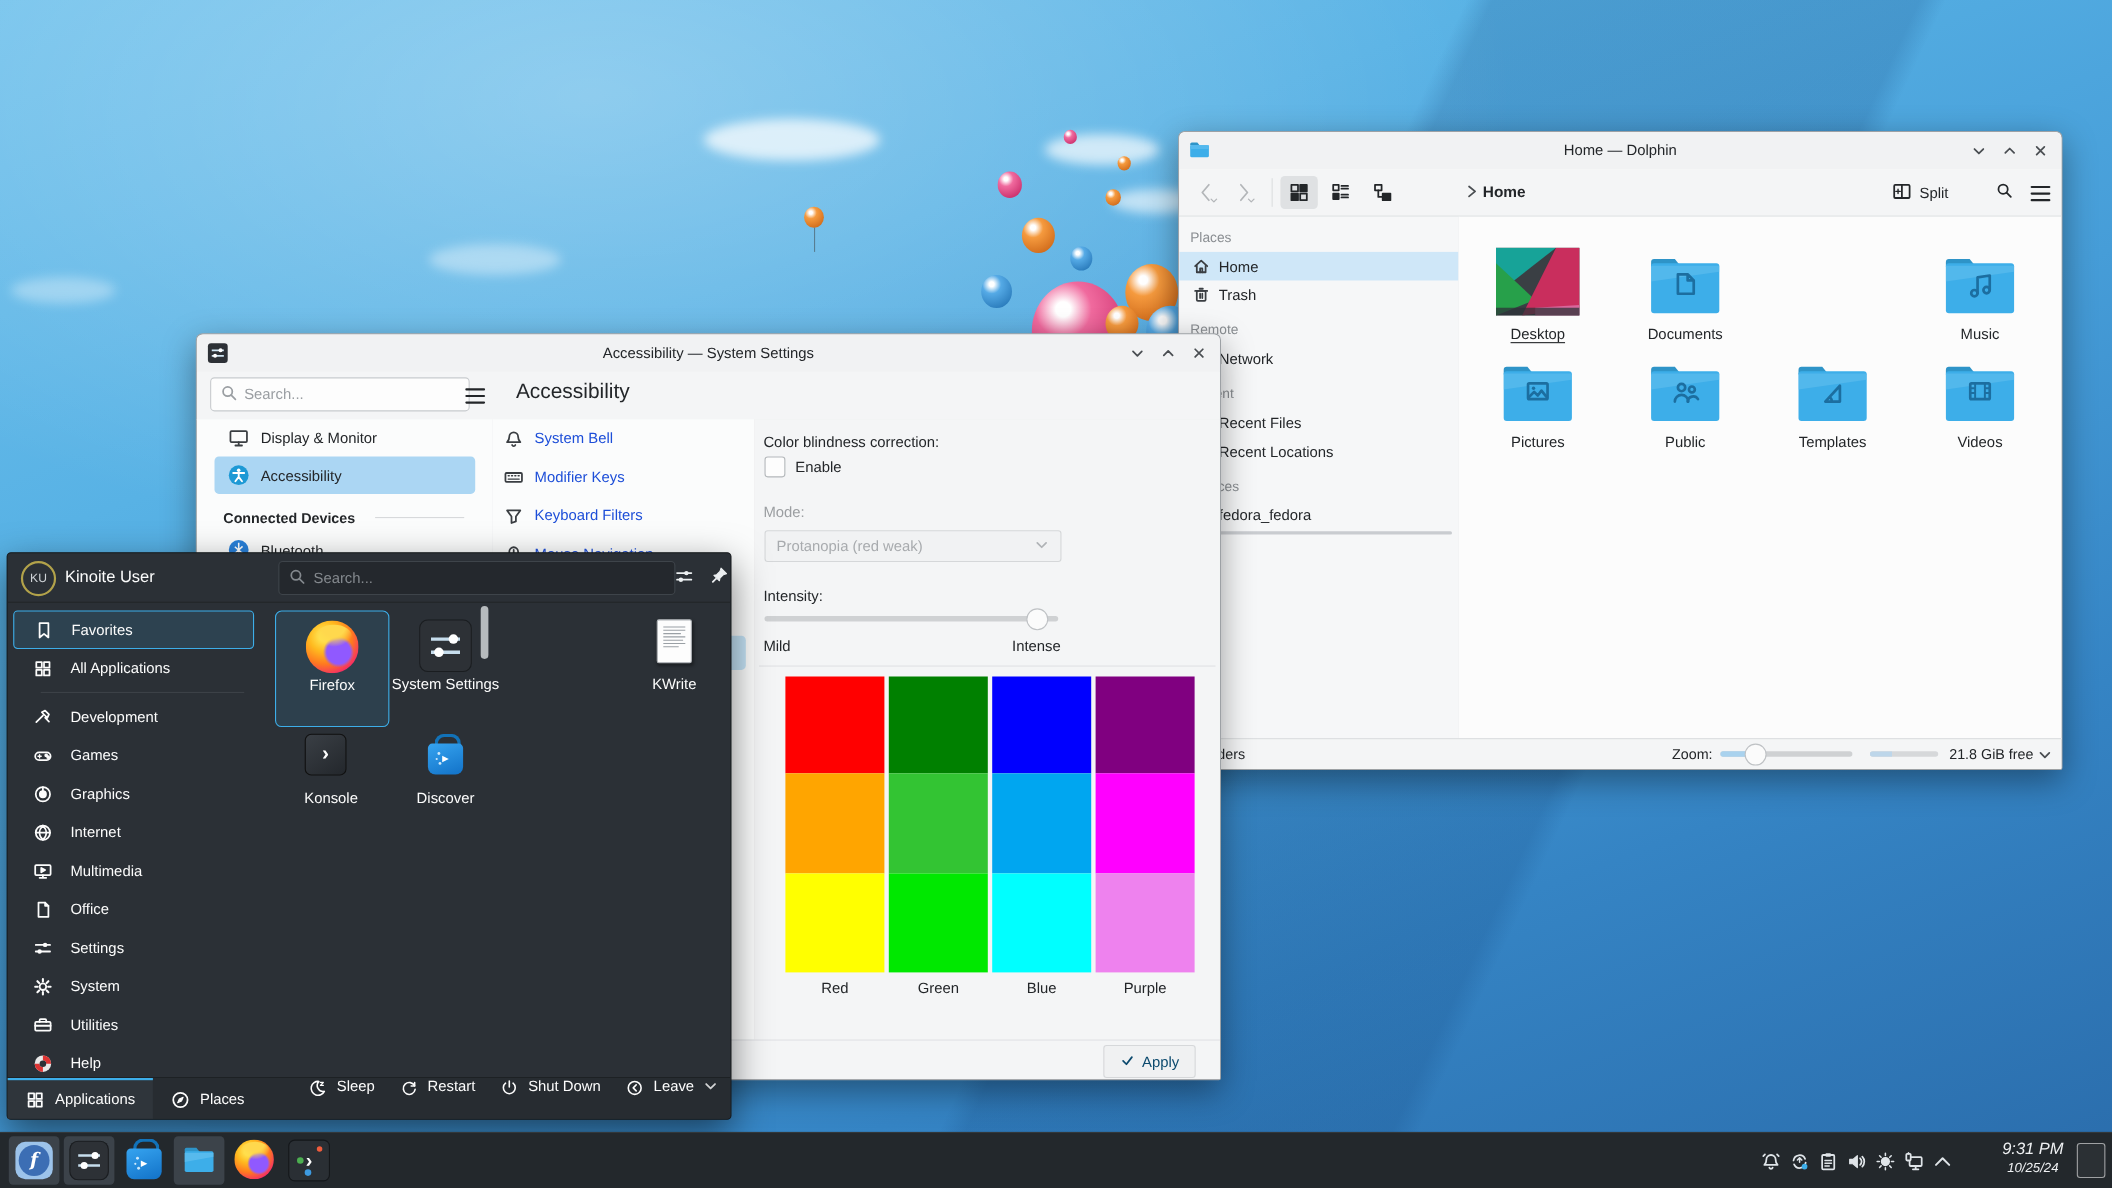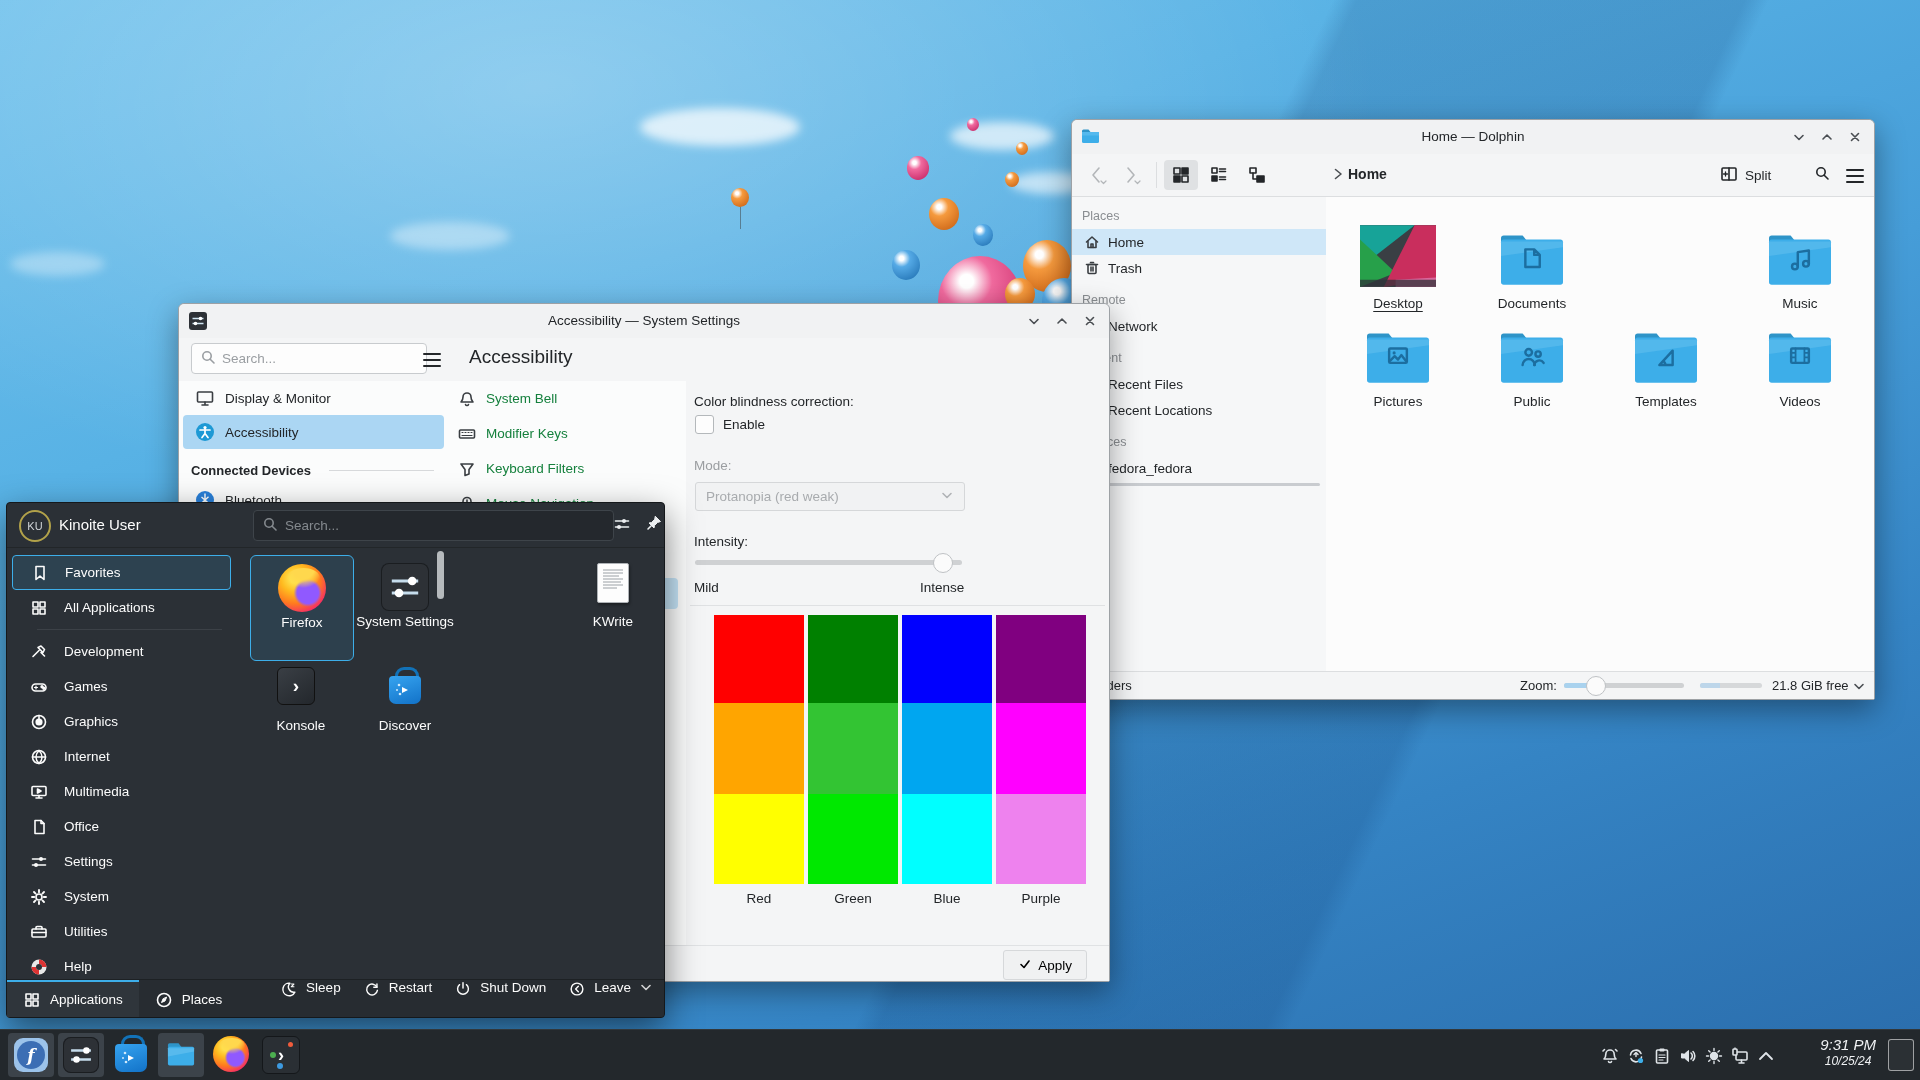--- a/index.html
+++ b/index.html
@@ -45,29 +45,29 @@
   .capbar{height:5px;border-radius:3px;background:#d6d8da;position:relative;overflow:hidden;}
   .capfill{position:absolute;left:0;top:0;bottom:0;background:#bdd6ea;}
   
   #syset{left:178px;top:303px;width:930px;height:677px;}
   #ss-headrow{position:absolute;left:0;top:34px;right:0;height:43px;background:#f4f5f6;border-bottom:1px solid #e0e2e4;}
   #ss-search{position:absolute;left:12px;top:5px;width:218px;height:29px;background:#fdfdfd;border:1px solid #c8cbce;
              border-radius:4px;display:flex;align-items:center;padding:0 8px;gap:6px;color:#9a9ea2;}
   #ss-col1{position:absolute;left:0;top:77px;width:269px;bottom:0;background:#fbfcfc;border-right:1px solid #e0e2e4;}
   #ss-col2{position:absolute;left:269px;top:77px;width:238px;bottom:35px;background:#fbfcfc;border-right:1px solid #e0e2e4;}
   #ss-col3{position:absolute;left:507px;top:77px;right:0;bottom:35px;background:#f4f5f6;}
-  .cat-row{height:34px;display:flex;align-items:center;gap:10px;padding-left:12px;margin:0 4px;border-radius:4px;}
+  .cat-row{height:34px;display:flex;align-items:center;gap:10px;padding-left:12px;margin:0 16px;border-radius:4px;}
   .cat-row.selected{background:#abd6f3;}
   .cat-row.header{font-weight:bold;font-size:13px;padding-left:8px;margin-top:8px;height:26px;color:#232629;}
   .cat-row.header .hline{flex:1;height:1px;background:#d7d9db;margin:0 10px 0 8px;}
   .cat-ico{width:20px;height:20px;display:flex;align-items:center;justify-content:center;color:#3a3e42;}
-  .sub-row{height:35px;display:flex;align-items:center;gap:10px;padding-left:10px;color:#15803d;}
+  .sub-row{height:35px;display:flex;align-items:center;gap:10px;padding-left:10px;color:#1d4ed8;}
   .sub-ico{width:18px;height:18px;color:#3a3e42;}
   #ss-footer{position:absolute;left:269px;right:0;bottom:0;height:35px;background:#f4f5f6;border-top:1px solid #e0e2e4;}
-  .btn{position:absolute;height:28px;border-radius:3px;border:1px solid #d6d8da;background:#f0f1f2;color:#000000;
+  .btn{position:absolute;height:28px;border-radius:3px;border:1px solid #d6d8da;background:#f0f1f2;color:#0c4a6e;
        display:flex;align-items:center;justify-content:center;gap:6px;padding:0 14px;font-size:13.5px;}
   .checkbox{width:17px;height:17px;border:1px solid #b4b8bb;border-radius:3px;background:#fdfdfd;}
   .dropdown{position:absolute;height:27px;border:1px solid #d5d7d9;border-radius:3px;background:#f1f2f3;color:#a8abae;
             display:flex;align-items:center;padding:0 10px;justify-content:space-between;}
   .swcol{display:flex;flex-direction:column;width:90px;}
   .swcell{width:90px;}
   .swlabel{text-align:center;margin-top:7px;font-size:13.5px;color:#232629;}
   
   #kickoff{position:absolute;left:6px;top:502px;width:657px;height:514px;background:#2b3036;border:1px solid #15181b;
            border-radius:4px;box-shadow:0 12px 34px rgba(0,0,0,.5);color:#fcfcfc;}

